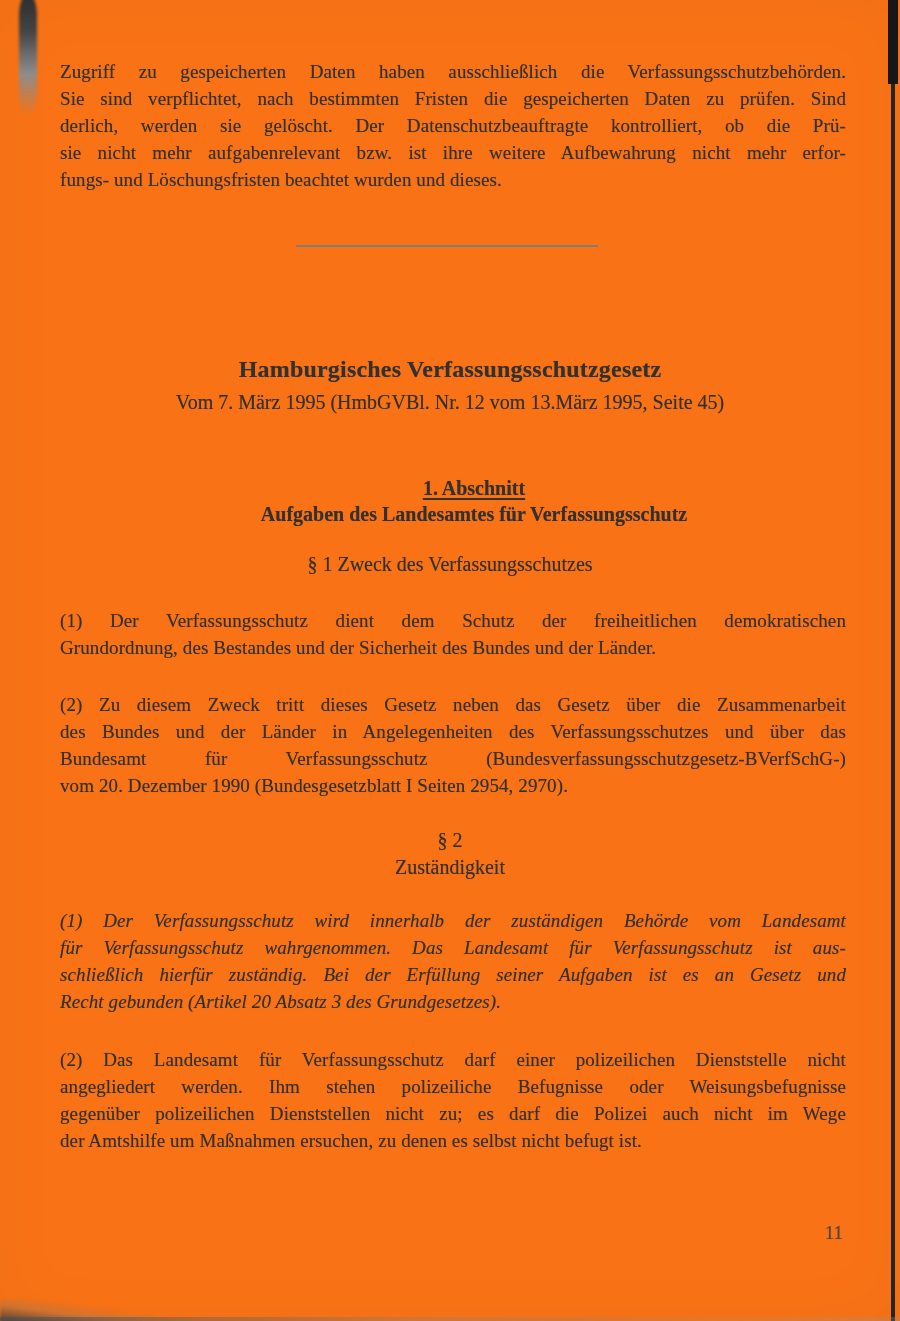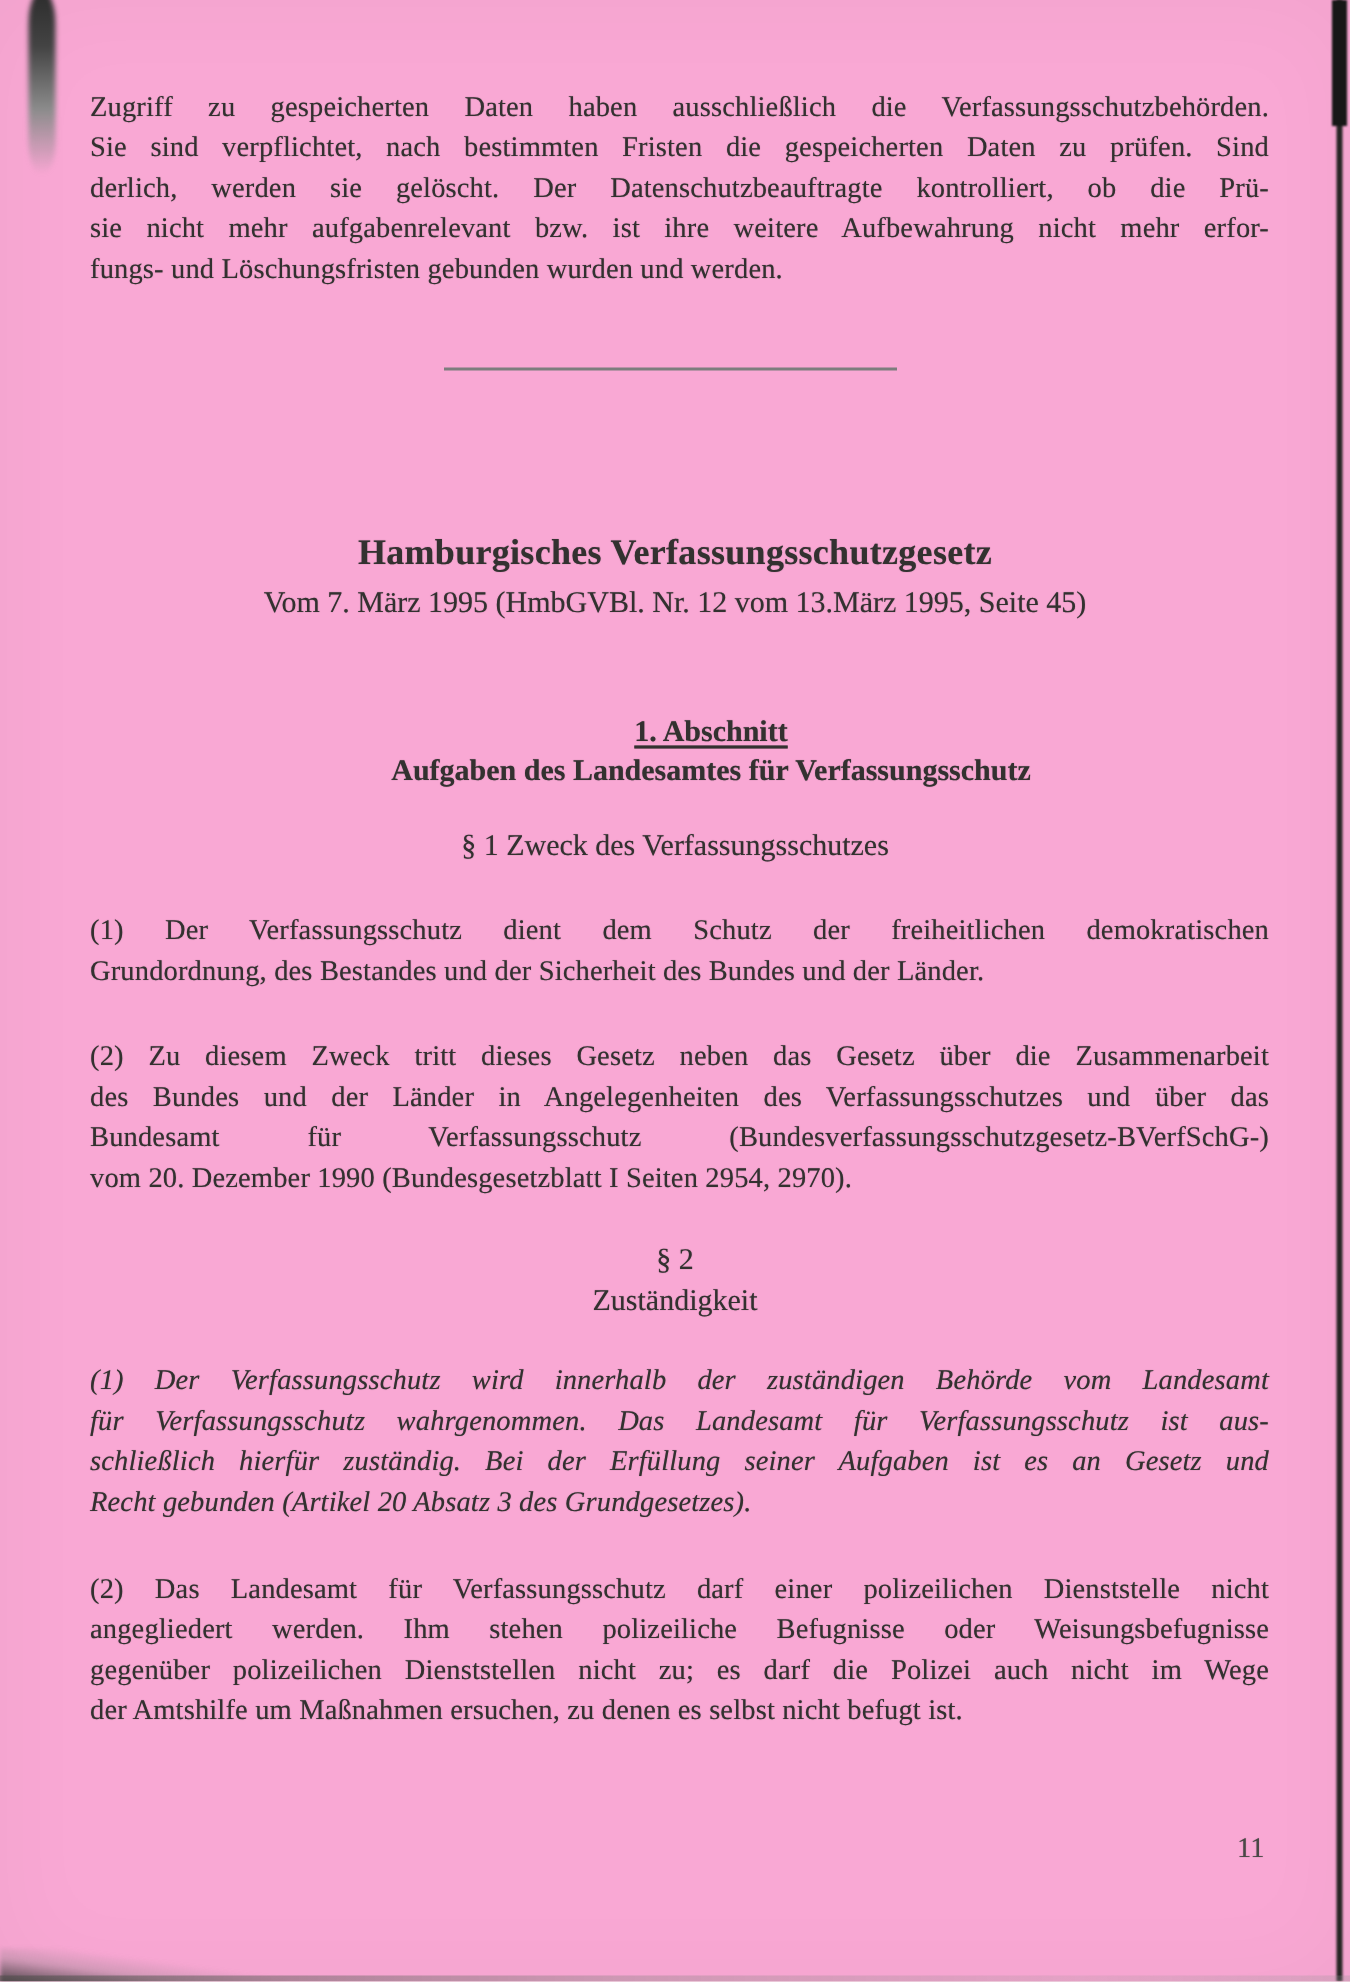--- a/index.html
+++ b/index.html
@@ -5,21 +5,21 @@
   html, body {
     margin: 0;
     padding: 0;
     background: #e8e8e6;
   }
   .scan-page {
     position: relative;
     width: 900px;
     height: 1321px;
     margin: 0 auto;
-    background: #f9a8d4;
+    background: #f97316;
     box-shadow: inset 0 0 70px rgba(0,0,0,0.035);
     overflow: hidden;
     font-family: "Liberation Serif", "DejaVu Serif", serif;
     color: #333130;
   }
   .scan-text {
     text-shadow: 0 0 0.7px rgba(55,53,52,0.55);
   }
 
   
@@ -140,21 +140,21 @@
   <div class="page-edge-right"></div>
   <div class="page-edge-right-cap"></div>
   <div class="corner-shadow-bottom-left"></div>
   <div class="page-edge-bottom"></div>
 
   <div class="body-para scan-text" style="top:58px;">
       <div class="jline">Zugriff zu gespeicherten Daten haben ausschließlich die Verfassungsschutzbehörden.</div>
       <div class="jline">Sie sind verpflichtet, nach bestimmten Fristen die gespeicherten Daten zu prüfen. Sind</div>
       <div class="jline">derlich, werden sie gelöscht. Der Datenschutzbeauftragte kontrolliert, ob die Prü-</div>
       <div class="jline">sie nicht mehr aufgabenrelevant bzw. ist ihre weitere Aufbewahrung nicht mehr erfor-</div>
-      <div class="jline last">fungs- und Löschungsfristen gebunden wurden und werden.</div>
+      <div class="jline last">fungs- und Löschungsfristen beachtet wurden und dieses.</div>
     </div>
 
   <div class="section-divider"></div>
 
   <div class="centered scan-text" style="top:354px;">
     <div class="law-title">Hamburgisches Verfassungsschutzgesetz</div>
     <div class="law-subtitle">Vom 7. März 1995 (HmbGVBl. Nr. 12 vom 13.März 1995, Seite 45)</div>
   </div>
 
   <div class="centered scan-text" style="top:475px;margin-left:48px;">

